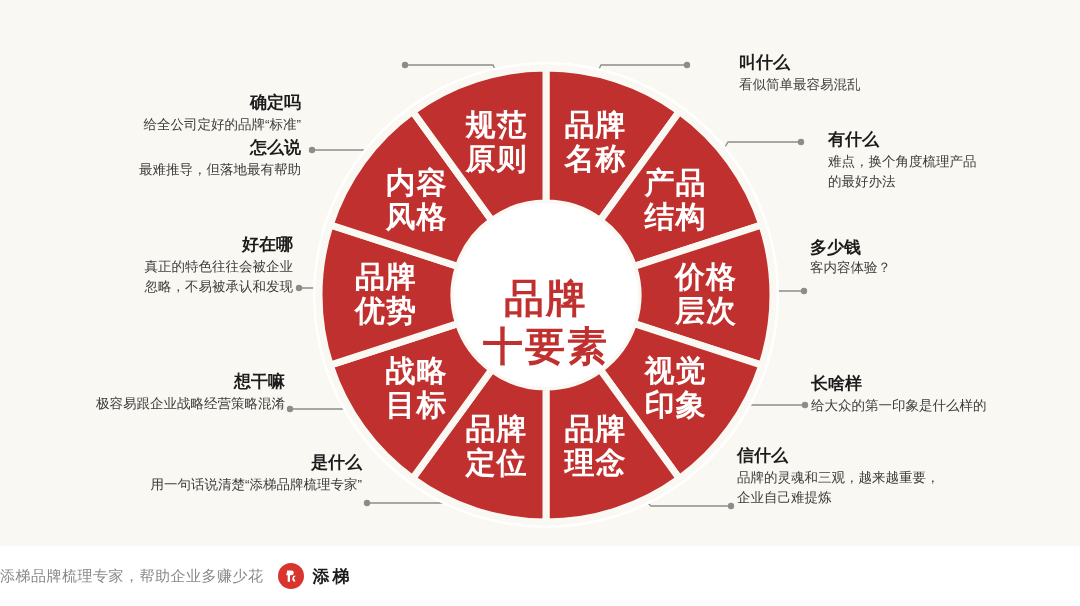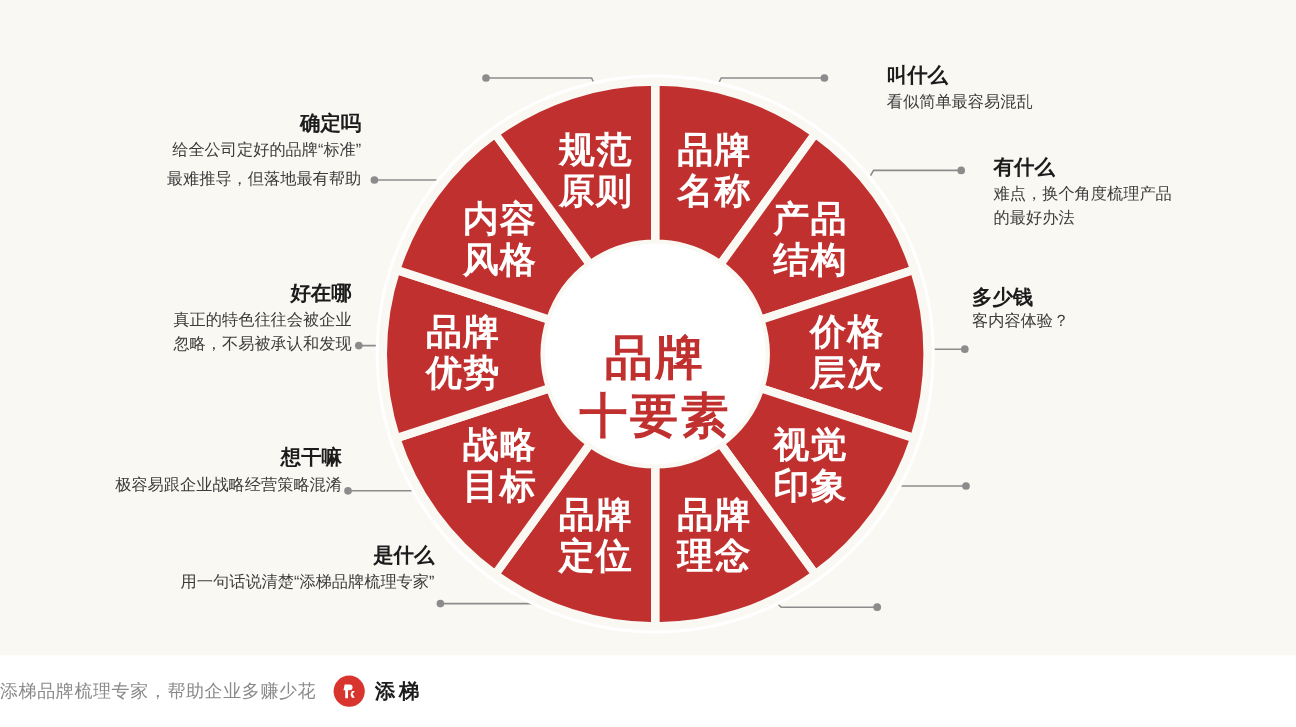--- a/index.html
+++ b/index.html
@@ -179,20 +179,21 @@
         <text class="seg-label" x="185.55728090000838" y="100.83095739277545">原则</text>
       </svg>
   </div>
 
   <div class="callout left" style="left:5px;top:52px;width:296px;margin-top:40px;">
     <div class="c-title">确定吗</div>
     <div class="c-desc">给全公司定好的品牌“标准”</div>
   </div>
 
   <div class="callout left" style="left:5px;top:137px;width:296px;">
+    <div class="c-title">怎么说</div>
     <div class="c-desc">最难推导，但落地最有帮助</div>
   </div>
 
   <div class="callout left" style="left:5px;top:234px;width:288px;">
     <div class="c-title">好在哪</div>
     <div class="c-desc">真正的特色往往会被企业</div>
     <div class="c-desc" style="margin-top:0;">忽略，不易被承认和发现</div>
   </div>
 
   <div class="callout left" style="left:5px;top:371px;width:280px;">
@@ -214,21 +215,30 @@
     <div class="c-title">有什么</div>
     <div class="c-desc">难点，换个角度梳理产品</div>
     <div class="c-desc" style="margin-top:0;">的最好办法</div>
   </div>
 
   <div class="callout right" style="left:810px;top:237px;width:268px;">
     <div class="c-title">多少钱</div>
     <div class="c-desc" style="margin-top:0;">客内容体验？</div>
   </div>
 
-
+  <div class="callout right" style="left:811px;top:373px;width:268px;">
+    <div class="c-title">长啥样</div>
+    <div class="c-desc">给大众的第一印象是什么样的</div>
+  </div>
+
+  <div class="callout right" style="left:737px;top:445px;width:340px;">
+    <div class="c-title">信什么</div>
+    <div class="c-desc">品牌的灵魂和三观，越来越重要，</div>
+    <div class="c-desc" style="margin-top:0;">企业自己难提炼</div>
+  </div>
 
   <div id="footer">
     <div id="footer-text">添梯品牌梳理专家，帮助企业多赚少花</div>
     <div id="logo">
       <div id="logo-mark">
         <svg width="18" height="18" viewBox="0 0 18 18" aria-hidden="true">
           <path d="M5.2 3.4 h4.2 a2.4 2.4 0 0 1 0 4.8 h-1.4 v6.6 h-2.3 v-6.6 h-1.5 z" fill="#ffffff"></path>
           <path d="M11.2 8.8 l2.6 0 l-2.0 2.3 l1.8 3.4 l-2.3 0 l-1.2 -2.5 z" fill="#ffffff"></path>
         </svg>
       </div>

